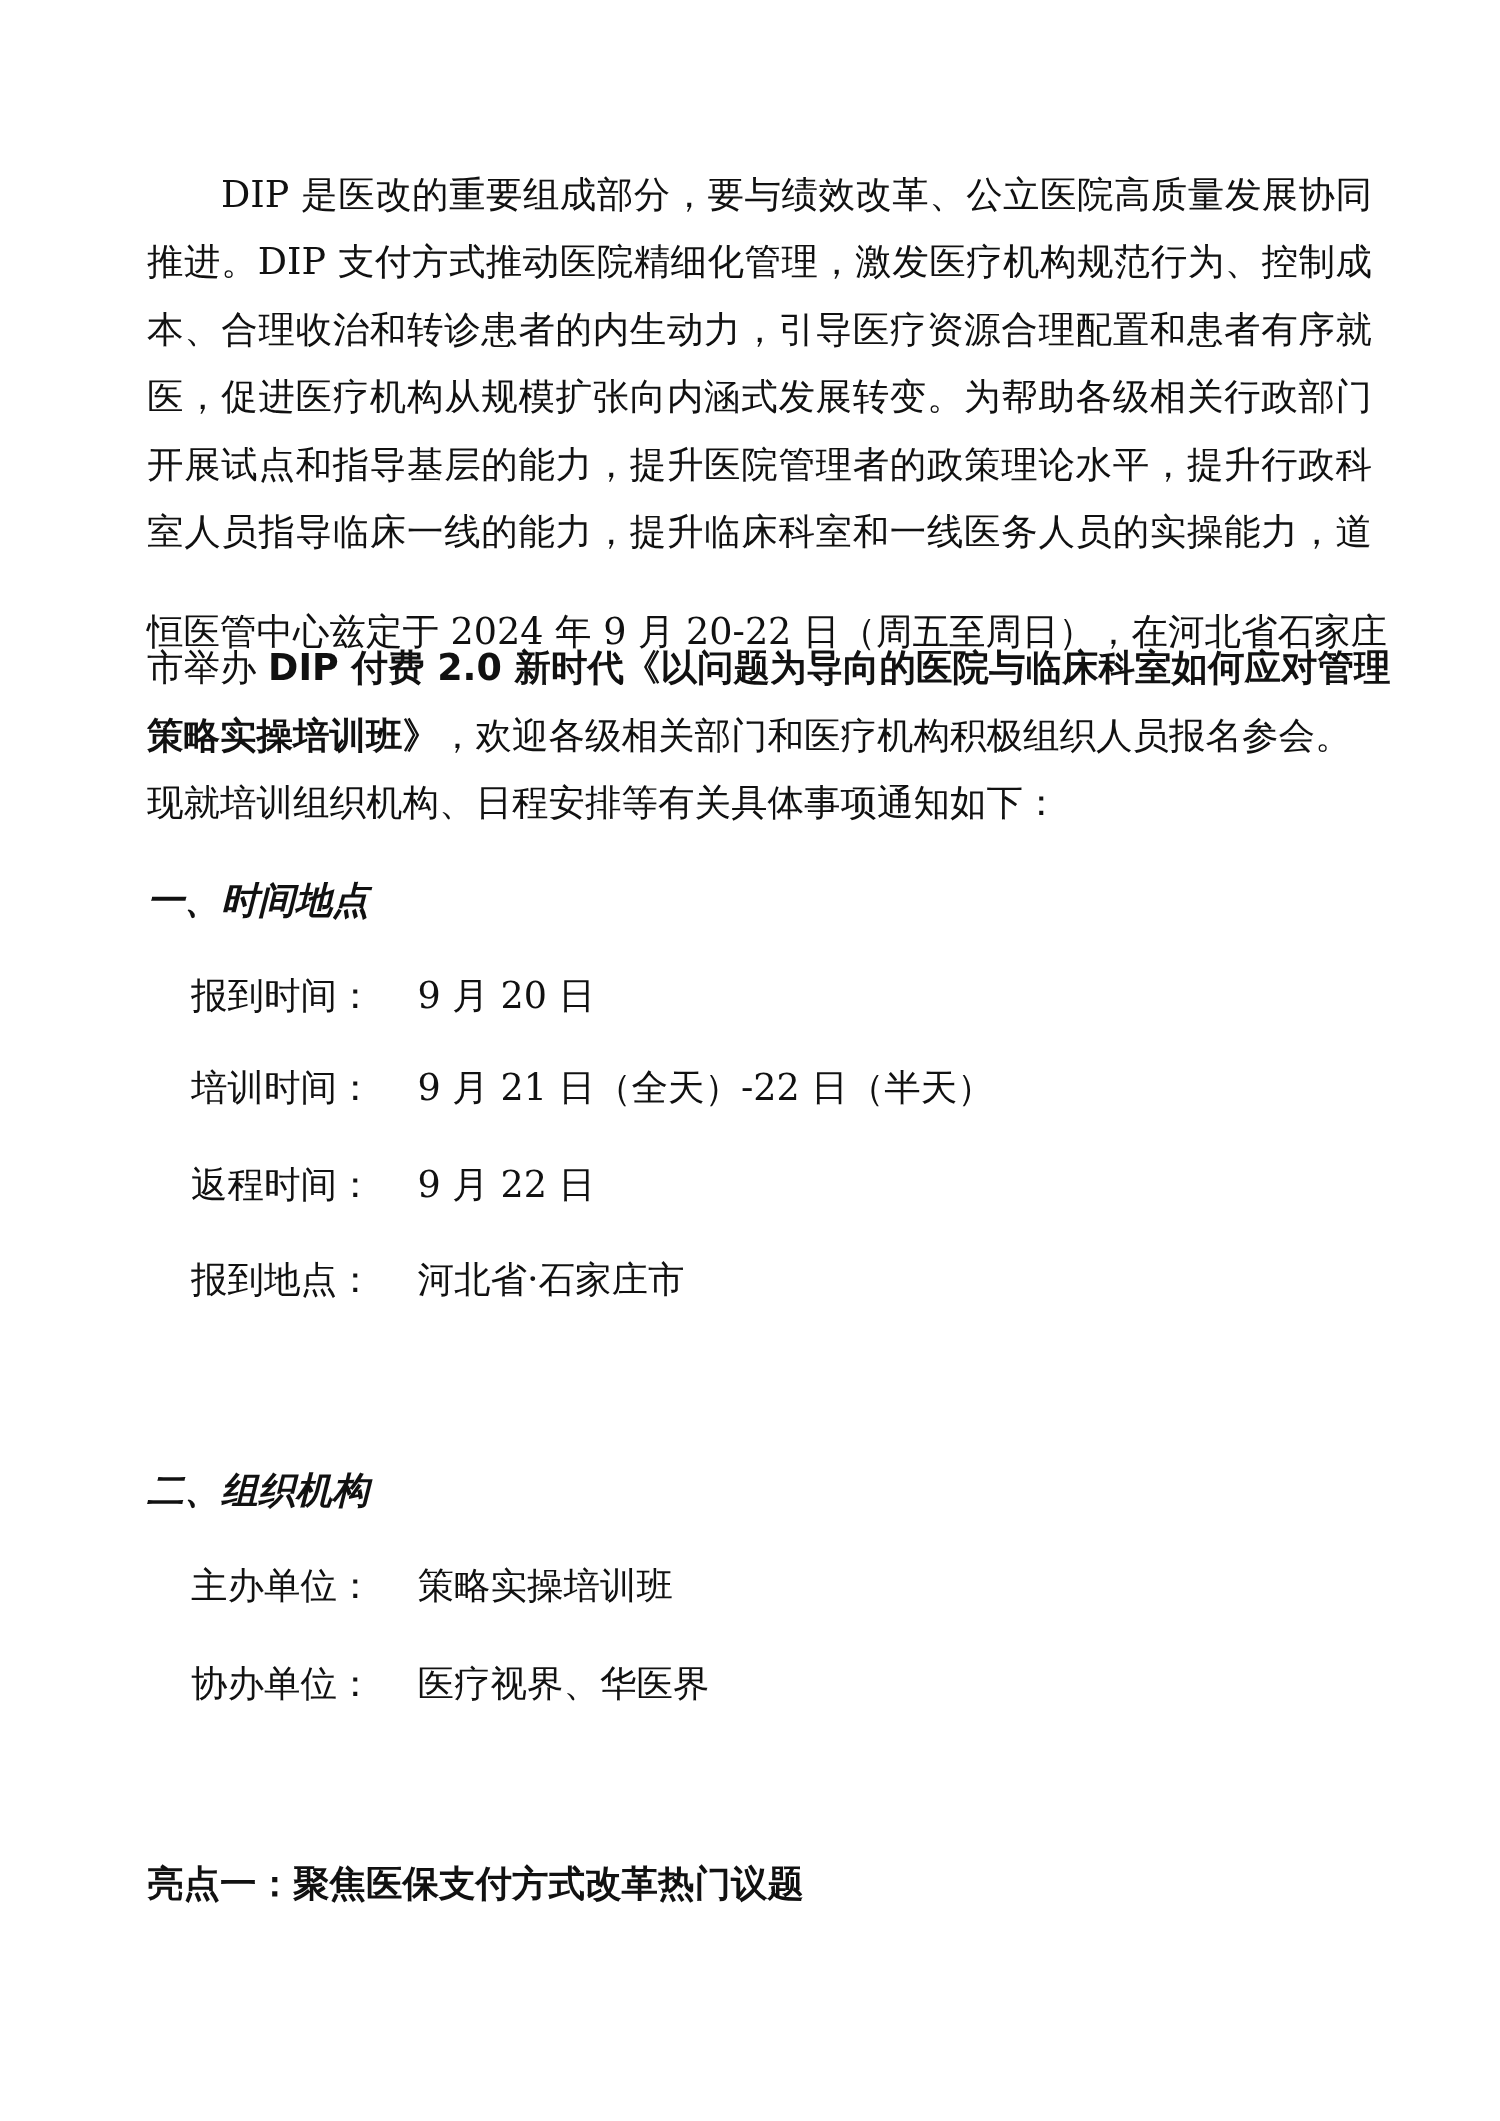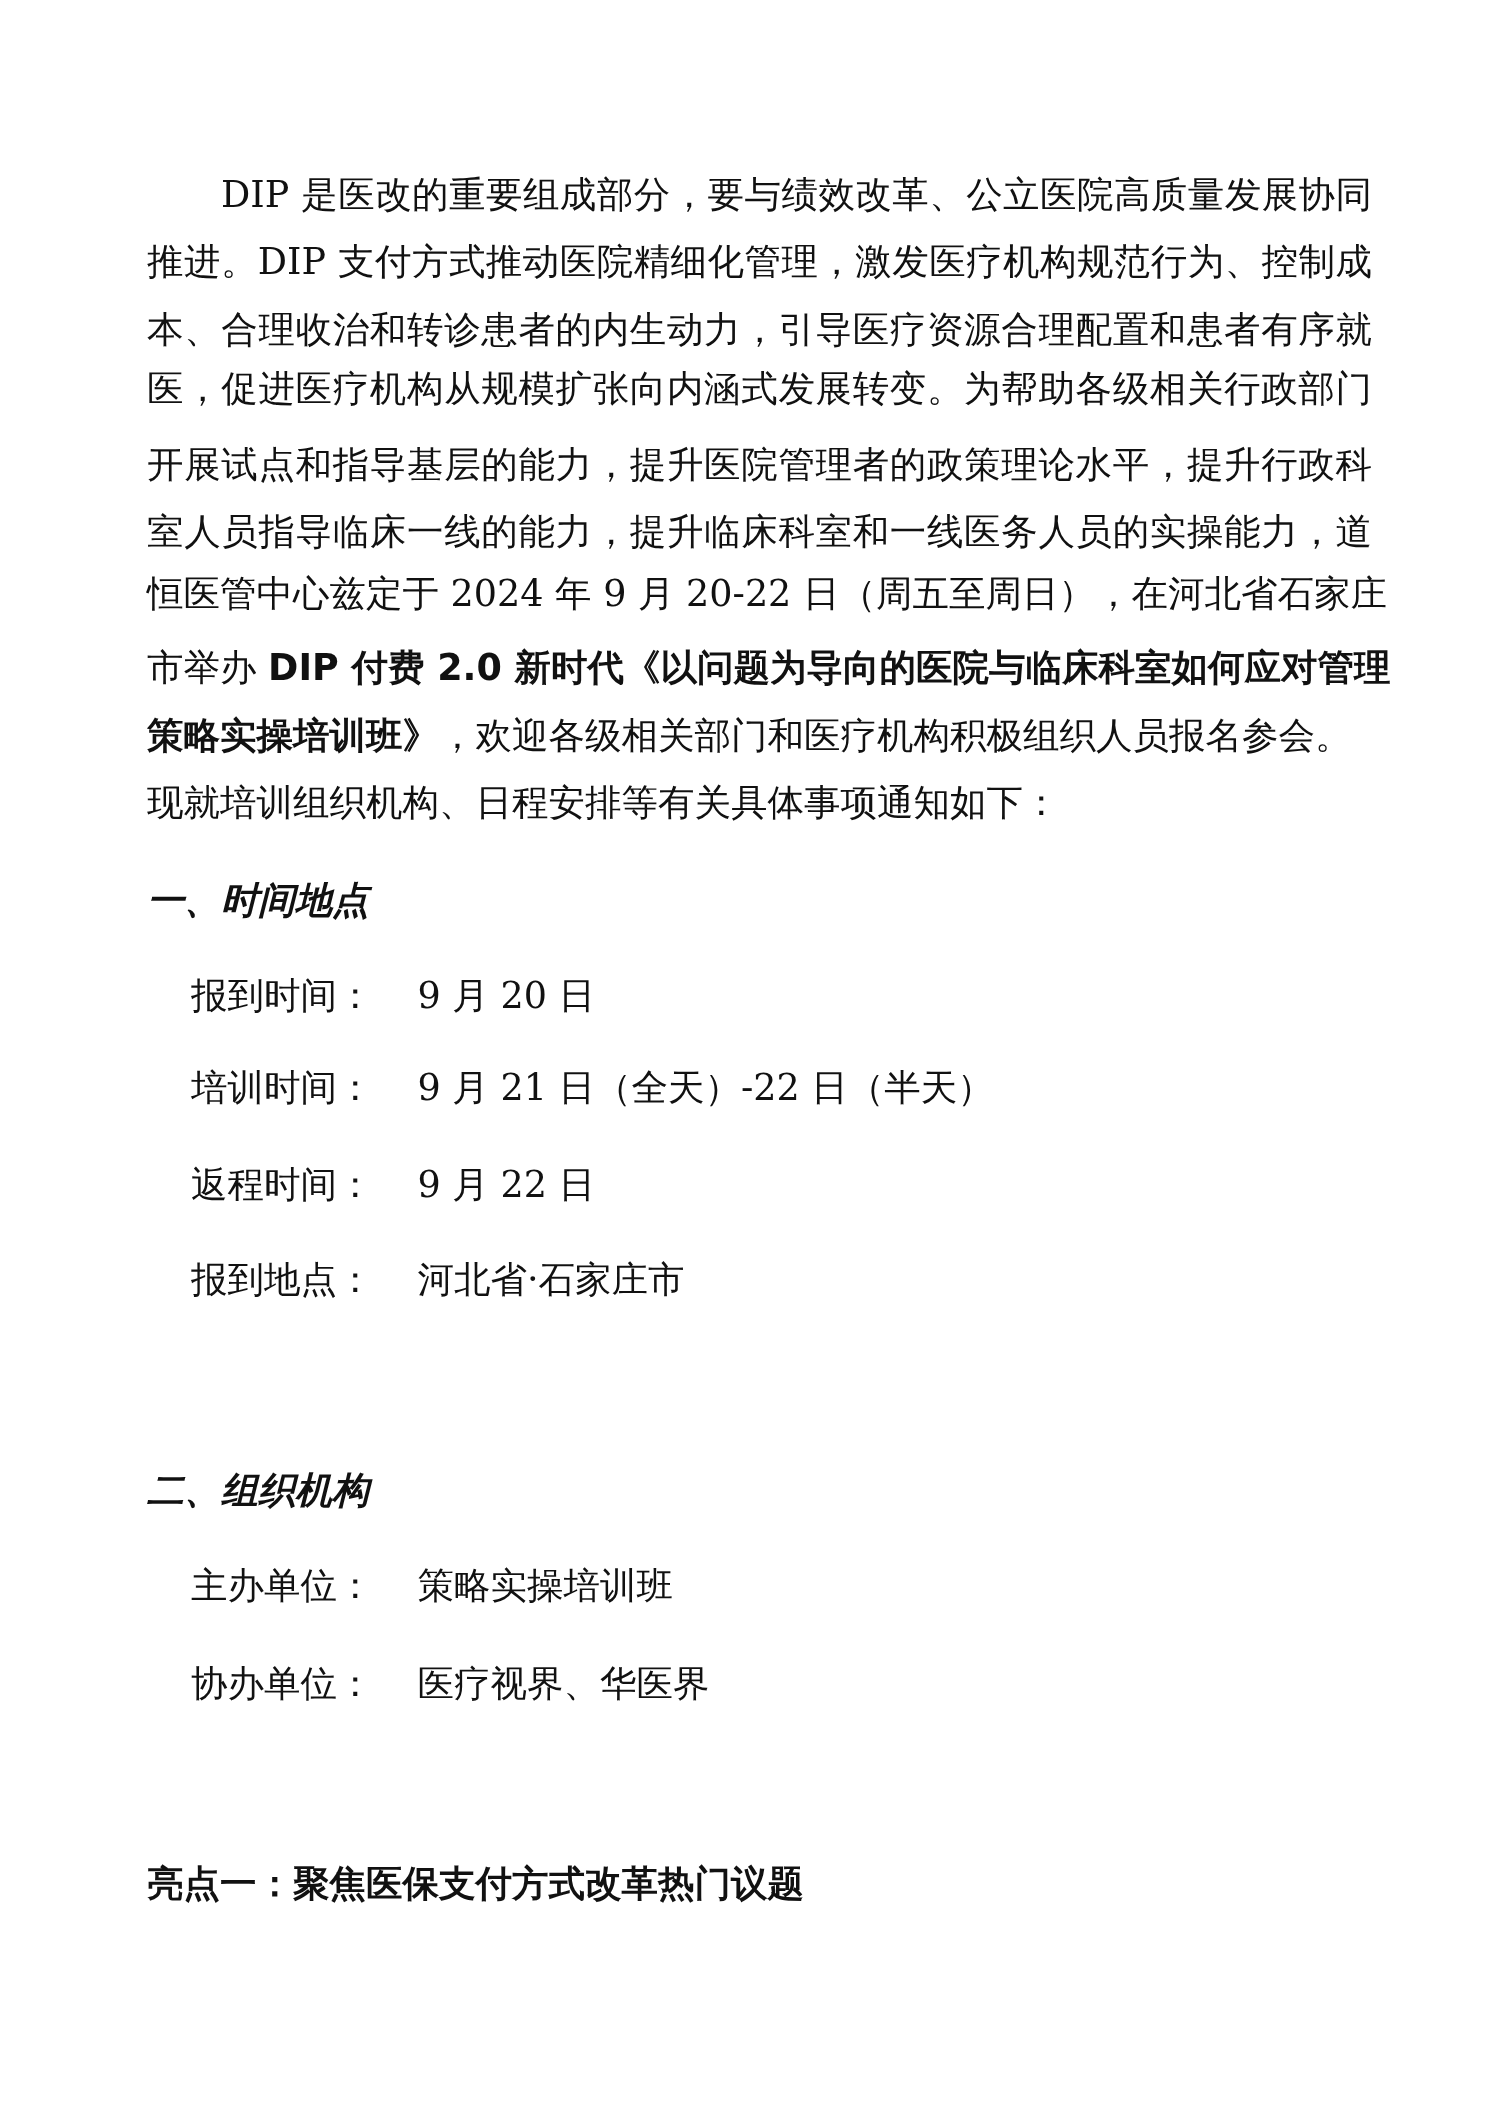--- a/index.html
+++ b/index.html
@@ -16,24 +16,24 @@
 </style>
 </head>
 <body>
 
 <div class="page">
 
   <div class="para">
     <div class="line justify indent" style="top:173px">DIP 是医改的重要组成部分，要与绩效改革、公立医院高质量发展协同</div>
     <div class="line justify" style="top:240px">推进。DIP 支付方式推动医院精细化管理，激发医疗机构规范行为、控制成</div>
     <div class="line justify" style="top:308px">本、合理收治和转诊患者的内生动力，引导医疗资源合理配置和患者有序就</div>
-    <div class="line justify" style="top:367px">医，促进医疗机构从规模扩张向内涵式发展转变。为帮助各级相关行政部门</div>
+    <div class="line justify" style="top:375px">医，促进医疗机构从规模扩张向内涵式发展转变。为帮助各级相关行政部门</div>
     <div class="line justify" style="top:443px">开展试点和指导基层的能力，提升医院管理者的政策理论水平，提升行政科</div>
     <div class="line justify" style="top:510px">室人员指导临床一线的能力，提升临床科室和一线医务人员的实操能力，道</div>
-    <div class="line justify" style="top:572px">恒医管中心兹定于 2024 年 9 月 20-22 日（周五至周日），在河北省石家庄</div>
+    <div class="line justify" style="top:610px">恒医管中心兹定于 2024 年 9 月 20-22 日（周五至周日），在河北省石家庄</div>
     <div class="line" style="top:646px">
       <span>市举办 </span><span class="bold">DIP 付费 2.0 新时代《以问题为导向的医院与临床科室如何应对管理</span>
     </div>
     <div class="line" style="top:714px">
       <span class="bold">策略实操培训班》</span><span>，欢迎各级相关部门和医疗机构积极组织人员报名参会。</span>
     </div>
     <div class="line" style="top:781px">现就培训组织机构、日程安排等有关具体事项通知如下：</div>
   </div>
 
   <div class="line heading" style="top:879px">一、时间地点</div>

